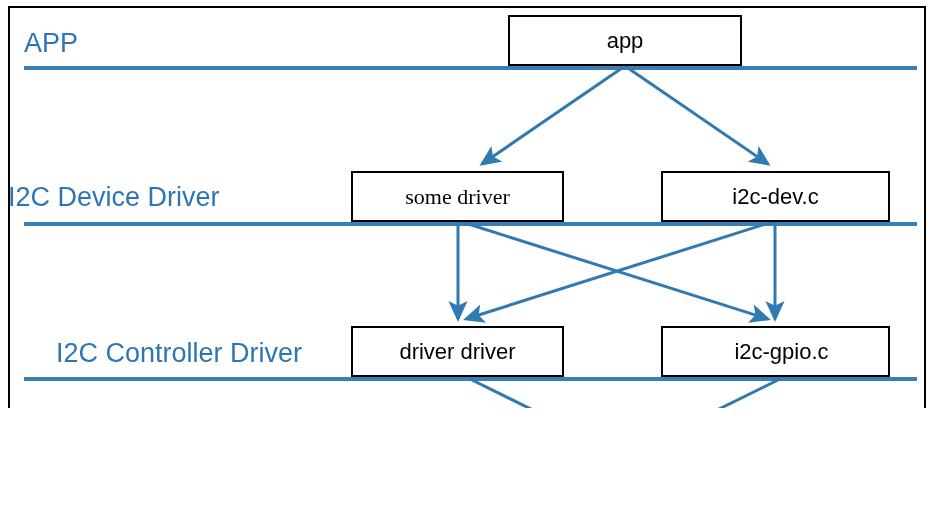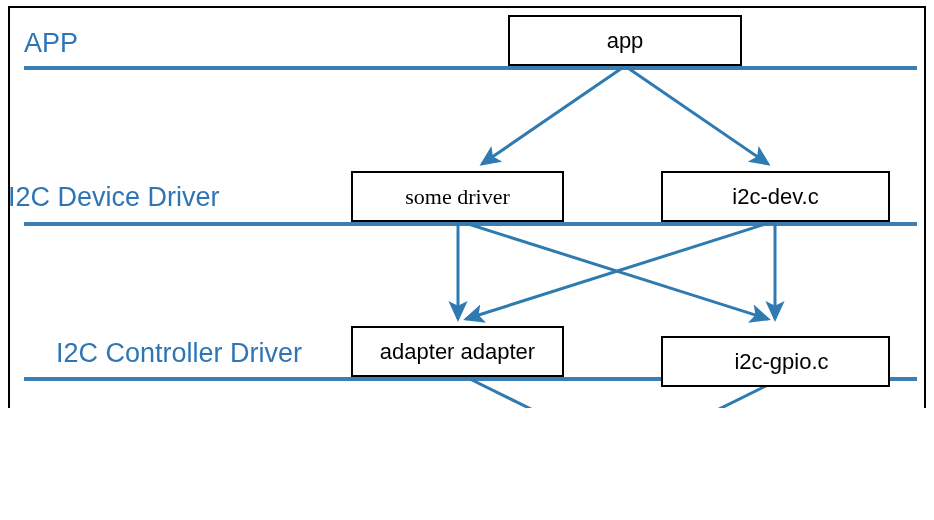--- a/index.html
+++ b/index.html
@@ -105,21 +105,21 @@
 
   <div class="node" style="left:351px; top:171px; width:213px; height:51px;font-family:Liberation Serif, serif;">
     <span>some driver</span>
   </div>
 
   <div class="node" style="left:661px; top:171px; width:229px; height:51px;">
     <span>i2c-dev.c</span>
   </div>
 
   <div class="node" style="left:351px; top:326px; width:213px; height:51px;">
-    <span>adapter adapter</span>
+    <span>driver driver</span>
   </div>
 
-  <div class="node" style="left:661px; top:336px; width:229px; height:51px;padding-left:12px;">
+  <div class="node" style="left:661px; top:326px; width:229px; height:51px;padding-left:12px;">
     <span>i2c-gpio.c</span>
   </div>
 
 
 </div>
 
 </body></html>

